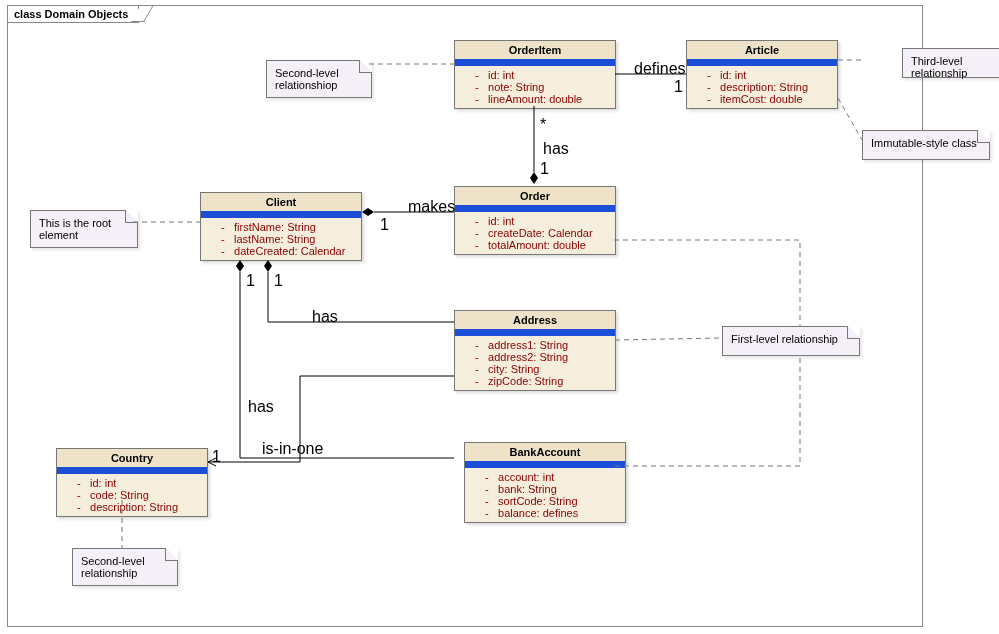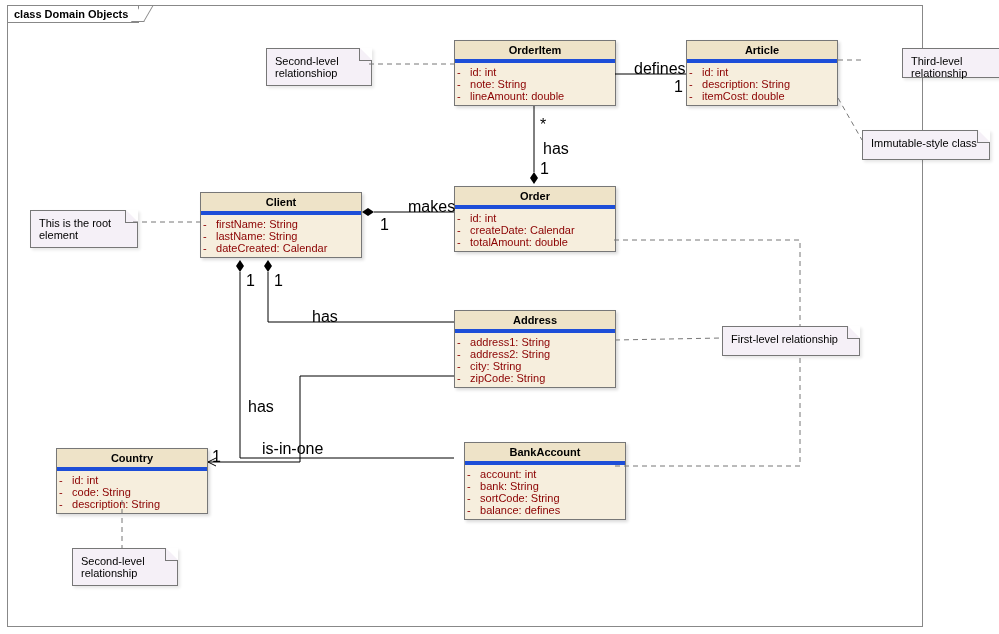--- a/index.html
+++ b/index.html
@@ -1,40 +1,40 @@
 <!DOCTYPE html>
 <html><head>
 <meta charset="utf-8">
 <style>
   html,body{margin:0;padding:0;font-family:Arial,Helvetica,sans-serif;font-size:11px;color:#000;background:#fff}
   .canvas{position:relative;width:930px;height:634px;box-sizing:border-box}
   .frame{position:absolute;left:7px;top:5px;right:7px;bottom:7px;border:1px solid #888}
   .frame-title{position:absolute;left:0;top:0;padding:2px 10px 2px 6px;border-right:1px solid #888;border-bottom:1px solid #888;background:#fff;font-weight:bold}
   .frame-title::after{content:"";position:absolute;right:-6px;top:0;bottom:0;width:12px;background:#fff;border-bottom:1px solid #888;border-right:1px solid #888;transform:skewX(-30deg);transform-origin:bottom left}
   .cls{position:absolute;border:1px solid #777;background:#f6eedd;box-shadow:2px 2px 3px rgba(0,0,0,.15)}
-  .cls .hd{font-weight:bold;text-align:center;padding:3px 4px;border-bottom:4px solid #1d4ed8;background:#eee3c8}
-  .cls .body{padding:3px 2px}
+  .cls .hd{font-weight:bold;text-align:center;padding:3px 4px;border-bottom:7px solid #1d4ed8;background:#eee3c8}
+  .cls .body{padding:3px 20px}
   .attr{white-space:nowrap}
   .attr .nm{color:#8b0000}
   .attr .vis{color:#8b0000;display:inline-block;width:10px}
   .note{position:absolute;border:1px solid #777;background:#f5f0f7;padding:6px 8px;box-shadow:2px 2px 3px rgba(0,0,0,.1)}
   .note::before{content:"";position:absolute;top:-1px;right:-1px;width:12px;height:12px;background:#fff;border-left:1px solid #777;border-bottom:1px solid #777}
   .note::after{content:"";position:absolute;top:-1px;right:-1px;border-top:12px solid transparent;border-left:12px solid #f5f0f7}
   svg{position:absolute;left:0;top:0;pointer-events:none}
   .lbl{position:absolute;font-size:16px;background:transparent}
 </style>
 </head>
 <body>
 
 <div class="canvas">
   <div class="frame">
     <div class="frame-title">class Domain Objects</div>
   </div>
 
-  <div class="note" style="left:266px;top:48px;width:88px">Second-level relationshiop</div>
+  <div class="note" style="left:266px;top:60px;width:88px">Second-level relationshiop</div>
   <div class="note" style="left:902px;top:48px;width:110px;height:16px">Third-level relationship</div>
   <div class="note" style="left:862px;top:130px;width:110px;height:16px">Immutable-style class</div>
   <div class="note" style="left:30px;top:210px;width:90px">This is the root element</div>
   <div class="note" style="left:722px;top:326px;width:120px;height:16px">First-level relationship</div>
   <div class="note" style="left:72px;top:548px;width:88px">Second-level relationship</div>
 
   <div class="cls" style="left:454px;top:40px;width:160px">
     <div class="hd">OrderItem</div>
     <div class="body">
       <div class="attr"><span class="vis">-</span> <span class="nm">id: int</span></div>

